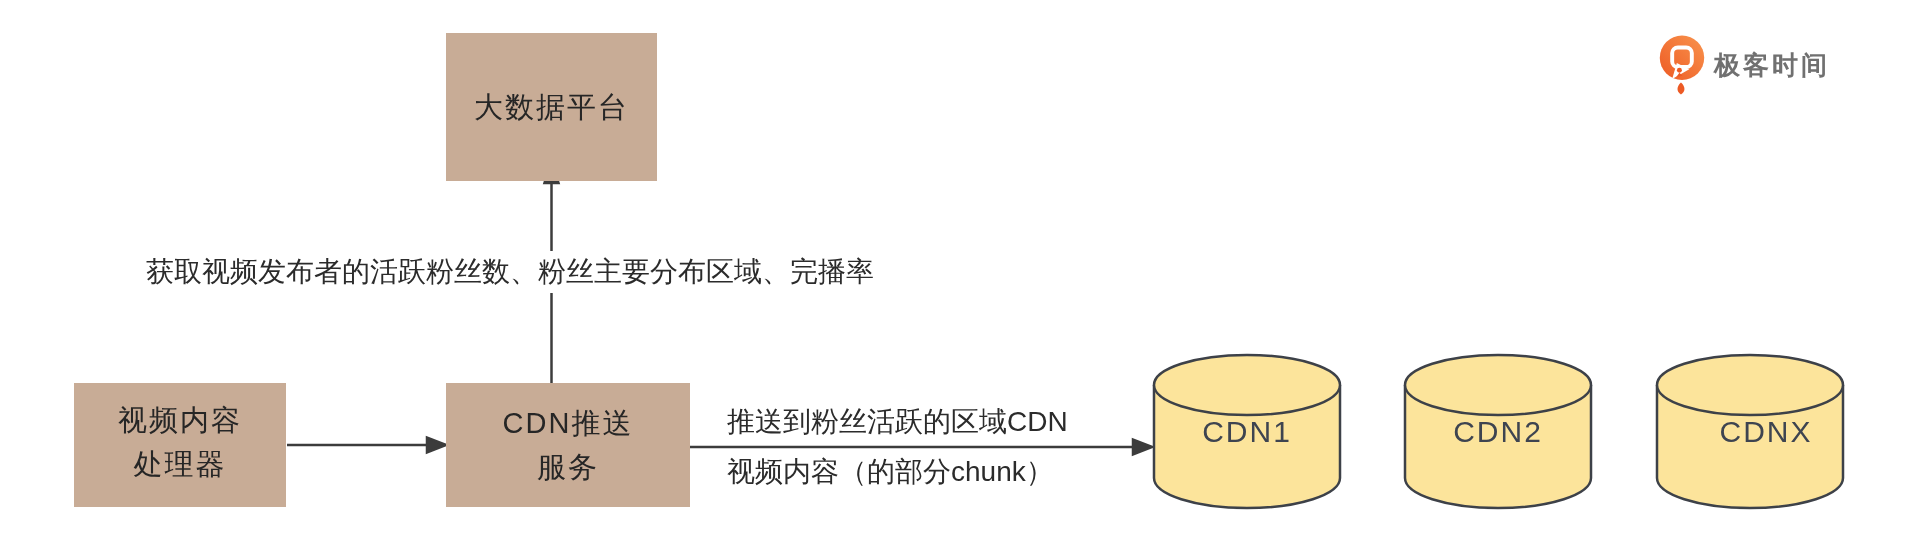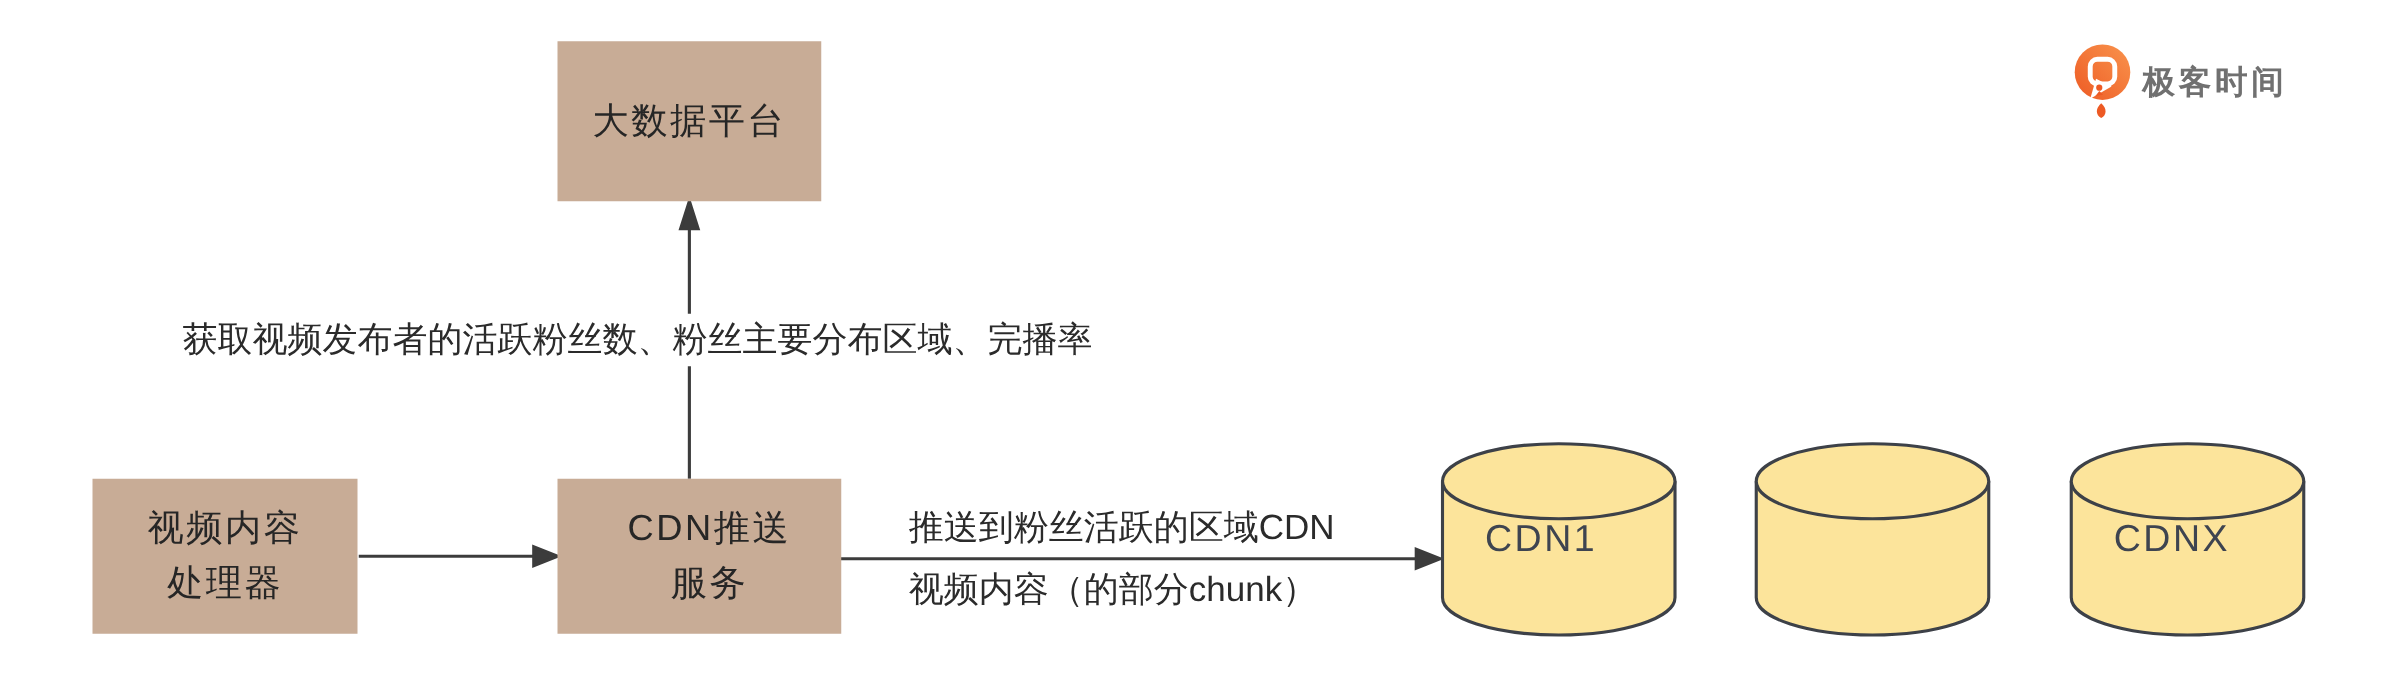--- a/index.html
+++ b/index.html
@@ -28,23 +28,23 @@
     display: flex;
     flex-direction: column;
     align-items: center;
     justify-content: center;
     font-size: 29px;
     font-weight: 500;
     line-height: 44px;
     letter-spacing: 2px;
     text-align: center;
   }
-  .box-top  { left: 446px; top: 33px;  width: 211px; height: 128px; }
-  .box-left { left: 74px;  top: 383px; width: 212px; height: 124px; }
-  .box-mid  { left: 446px; top: 383px; width: 211px; height: 124px; padding-left: 16px; }
+  .box-top  { left: 446px; top: 33px;  width: 211px; height: 148px; }
+  .box-left { left: 74px;  top: 383px; width: 212px; height: 124px; font-family: Liberation Mono, monospace; }
+  .box-mid  { left: 446px; top: 383px; width: 244px; height: 124px; }
   .edge-label {
     position: absolute;
     color: #2b2b2b;
     font-size: 28px;
     white-space: nowrap;
   }
   .label-bigdata {
     left: 140px;
     top: 251px;
     line-height: 42px;
@@ -64,25 +64,24 @@
   }
   .cylinder svg {
     position: absolute;
     left: 0; top: 0;
   }
   .cyl-label {
     position: absolute;
     left: 0;
     top: 62px;
     width: 100%;
-    text-align: left;
+    text-align: center;
     font-size: 30px;
     letter-spacing: 2px;
     color: #3e4450;
-    margin-left: 36px;
   }
   .cyl-1 { left: 1152px; }
   .cyl-2 { left: 1403px; }
   .cyl-3 { left: 1655px; padding-left: 32px; }
   .logo {
     position: absolute;
     left: 1659px;
     top: 34px;
     display: flex;
     align-items: center;
@@ -147,20 +146,21 @@
       <ellipse cx="95" cy="32" rx="93" ry="30" fill="#fce49b" stroke="#3d4148" stroke-width="2.5"></ellipse>
     </svg>
     <span class="cyl-label">CDN1</span>
   </div>
 
   <div class="cylinder cyl-2">
     <svg width="190" height="157" viewBox="0 0 190 157">
       <path d="M2 32 L2 125 A93 30 0 0 0 188 125 L188 32" fill="#fce49b" stroke="#3d4148" stroke-width="2.5"></path>
       <ellipse cx="95" cy="32" rx="93" ry="30" fill="#fce49b" stroke="#3d4148" stroke-width="2.5"></ellipse>
     </svg>
+    <span class="cyl-label">CDN2</span>
   </div>
 
   <div class="cylinder cyl-3">
     <svg width="190" height="157" viewBox="0 0 190 157">
       <path d="M2 32 L2 125 A93 30 0 0 0 188 125 L188 32" fill="#fce49b" stroke="#3d4148" stroke-width="2.5"></path>
       <ellipse cx="95" cy="32" rx="93" ry="30" fill="#fce49b" stroke="#3d4148" stroke-width="2.5"></ellipse>
     </svg>
     <span class="cyl-label">CDNX</span>
   </div>
 

